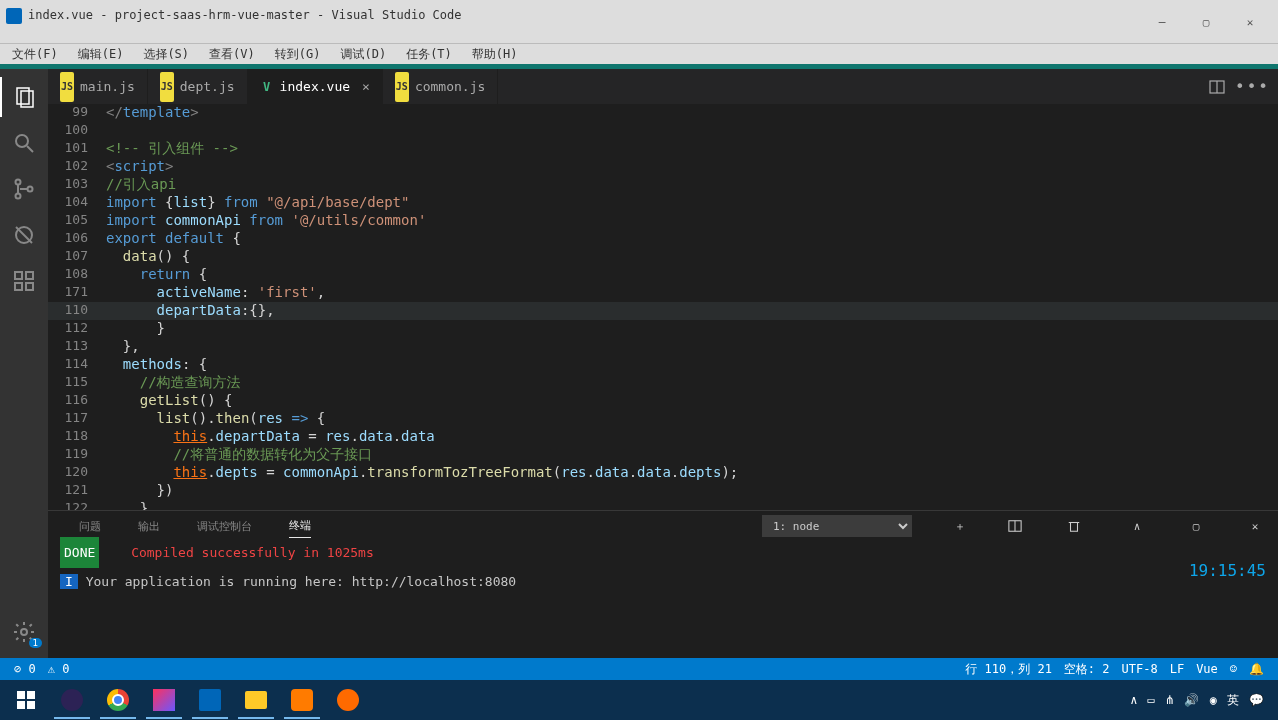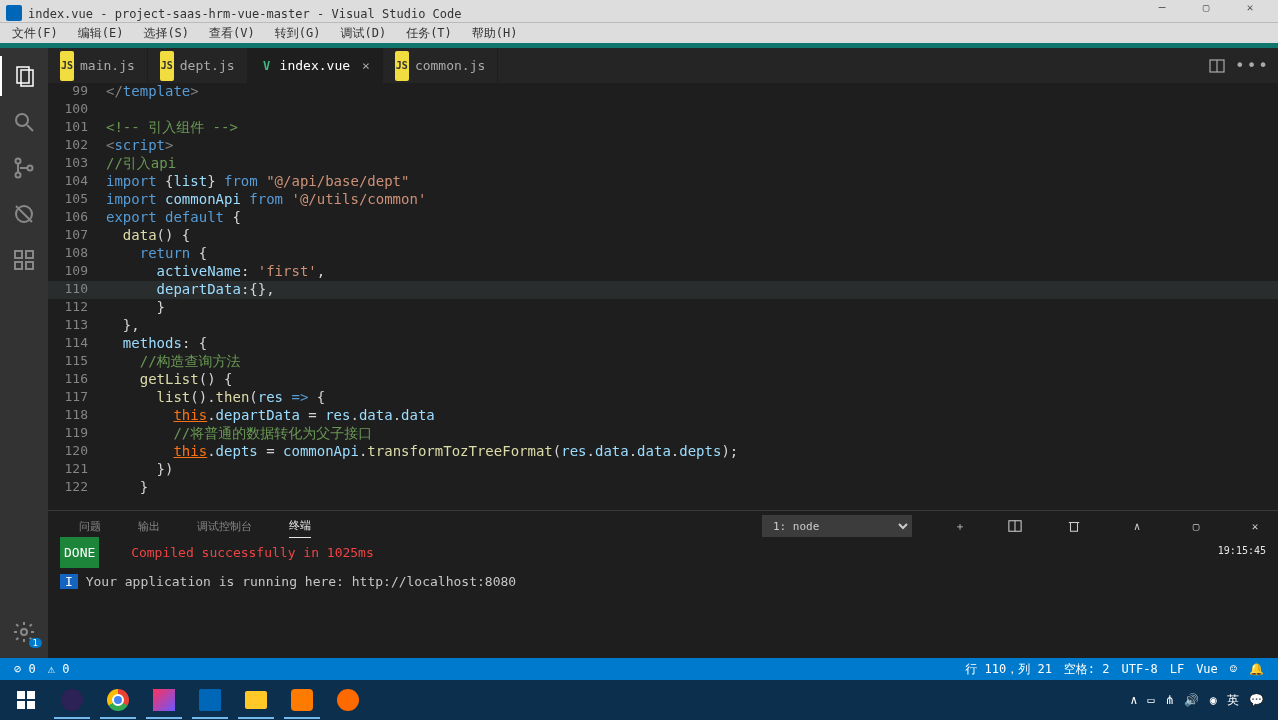--- a/index.html
+++ b/index.html
@@ -1,17 +1,17 @@
 <!DOCTYPE html>
 <html><head>
 <meta charset="utf-8">
 <style>
   * { margin: 0; padding: 0; box-sizing: border-box; font-family: "Segoe UI", Consolas, monospace; }
   body { background: #1e1e1e; color: #ccc; width: 1278px; height: 720px; overflow: hidden; display: flex; flex-direction: column; }
-  .titlebar { height: 23px; background: #dddddd; display: flex; align-items: flex-end; padding: 1px 6px; color: #333; font-size: 12px; border-bottom: 1px solid #bbb; }
+  .titlebar { height: 44px; background: #dddddd; display: flex; align-items: flex-start; padding: 8px 6px; color: #333; font-size: 12px; border-bottom: 1px solid #bbb; }
   .titlebar .logo { width: 16px; height: 16px; background: #0066b8; margin-right: 6px; border-radius: 2px; position: relative; }
   .titlebar .spacer { flex: 1; }
   .titlebar .winbtn { width: 44px; height: 28px; display: inline-flex; align-items: center; justify-content: center; color: #555; font-size: 11px; }
   .menubar { height: 25px; background: #dddddd; display: flex; align-items: center; padding: 0 4px; color: #333; font-size: 12px; gap: 4px; border-bottom: 5px solid #0f766e; }
   .menubar span { padding: 2px 8px; cursor: pointer; }
   .main { flex: 1; display: flex; min-height: 0; }
   .activitybar { width: 48px; background: #333333; display: flex; flex-direction: column; align-items: center; padding-top: 8px; gap: 6px; }
   .activitybar .aicon { width: 48px; height: 40px; display: flex; align-items: center; justify-content: center; color: #888; cursor: pointer; }
   .activitybar .aicon.active { color: #fff; border-left: 2px solid #fff; }
   .activitybar .bottom { margin-top: auto; margin-bottom: 6px; }
@@ -42,21 +42,21 @@
   .panel-tabs { height: 30px; display: flex; align-items: center; padding: 0 12px; gap: 18px; font-size: 11px; color: #888; }
   .panel-tabs span { cursor: pointer; padding: 4px 0; margin-left: 19px; }
   .panel-tabs span.active { color: #e7e7e7; border-bottom: 1px solid #e7e7e7; }
   .panel-tabs .spacer { flex: 1; }
   .panel-tabs select { background: #3c3c3c; color: #ccc; border: 1px solid #3c3c3c; font-size: 11px; height: 22px; width: 150px; padding: 0 6px; }
   .panel-tabs .pbtn { width: 22px; text-align: center; cursor: pointer; color: #ccc; }
   .term { flex: 1; padding: 4px 12px; font-family: Consolas, monospace; font-size: 13px; color: #c6c6c6; position: relative; }
   .done-badge { background: #1c8539; color: #fff; padding: 8px 4px; }
   .ok-msg { color: #ef4444; padding-left: 24px; }
   .info-badge { background: #1565c0; color: #fff; padding: 0 5px; }
-  .term-time { position: absolute; right: 12px; top: 4px; color: #e5e5e5; font-size: 10px; }
+  .term-time { position: absolute; right: 12px; top: 20px; color: #0ea5e9; font-size: 16px; }
   .statusbar { height: 22px; background: #007acc; color: #fff; display: flex; align-items: center; font-size: 12px; padding: 0 8px; }
   .statusbar .item { padding: 0 6px; display: inline-flex; align-items: center; gap: 3px; cursor: pointer; }
   .statusbar .spacer { flex: 1; }
   .taskbar { height: 40px; background: #0c2f4e; display: flex; align-items: center; padding: 0 4px; gap: 2px; }
   .taskbar .tbicon { width: 44px; height: 38px; display: flex; align-items: center; justify-content: center; color: #fff; cursor: pointer; position: relative; }
   .taskbar .tbicon.running::after { content: ""; position: absolute; bottom: 0; left: 4px; right: 4px; height: 2px; background: #76b9ed; }
   .taskbar .tray { margin-left: auto; display: flex; align-items: center; gap: 10px; color: #fff; font-size: 12px; padding-right: 10px; }
   svg { display: block; }
 </style>
 </head>
@@ -159,21 +159,21 @@
         <div class="line"><div class="gutter">99</div><div class="code"><span class="tk-tag">&lt;/</span><span class="tk-kw">template</span><span class="tk-tag">&gt;</span></div></div>
         <div class="line"><div class="gutter">100</div><div class="code"></div></div>
         <div class="line"><div class="gutter">101</div><div class="code"><span class="tk-cm">&lt;!-- 引入组件 --&gt;</span></div></div>
         <div class="line"><div class="gutter">102</div><div class="code"><span class="tk-tag">&lt;</span><span class="tk-kw">script</span><span class="tk-tag">&gt;</span></div></div>
         <div class="line"><div class="gutter">103</div><div class="code"><span class="tk-cm">//引入api</span></div></div>
         <div class="line"><div class="gutter">104</div><div class="code"><span class="tk-kw">import</span> {<span class="tk-var">list</span>} <span class="tk-kw">from</span> <span class="tk-str">"@/api/base/dept"</span></div></div>
         <div class="line"><div class="gutter">105</div><div class="code"><span class="tk-kw">import</span> <span class="tk-var">commonApi</span> <span class="tk-kw">from</span> <span class="tk-str">'@/utils/common'</span></div></div>
         <div class="line"><div class="gutter">106</div><div class="code"><span class="tk-kw">export default</span> {</div></div>
         <div class="line"><div class="gutter">107</div><div class="code">  <span class="tk-fn">data</span>() {</div></div>
         <div class="line"><div class="gutter">108</div><div class="code">    <span class="tk-kw">return</span> {</div></div>
-        <div class="line"><div class="gutter">109</div><div class="code">      <span class="tk-var">activeName</span>: <span class="tk-str">'first'</span>,</div></div>
+        <div class="line"><div class="gutter">171</div><div class="code">      <span class="tk-var">activeName</span>: <span class="tk-str">'first'</span>,</div></div>
         <div class="line hl"><div class="gutter">110</div><div class="code">      <span class="tk-var">departData</span>:{},</div></div>
         <div class="line"><div class="gutter">112</div><div class="code">      }</div></div>
         <div class="line"><div class="gutter">113</div><div class="code">  },</div></div>
         <div class="line"><div class="gutter">114</div><div class="code">  <span class="tk-var">methods</span>: {</div></div>
         <div class="line"><div class="gutter">115</div><div class="code">    <span class="tk-cm">//构造查询方法</span></div></div>
         <div class="line"><div class="gutter">116</div><div class="code">    <span class="tk-fn">getList</span>() {</div></div>
         <div class="line"><div class="gutter">117</div><div class="code">      <span class="tk-fn">list</span>().<span class="tk-fn">then</span>(<span class="tk-var">res</span> <span class="tk-kw">=&gt;</span> {</div></div>
         <div class="line"><div class="gutter">118</div><div class="code">        <span class="tk-this">this</span>.<span class="tk-var">departData</span> = <span class="tk-var">res</span>.<span class="tk-var">data</span>.<span class="tk-var">data</span></div></div>
         <div class="line"><div class="gutter">119</div><div class="code">        <span class="tk-cm">//将普通的数据转化为父子接口</span></div></div>
         <div class="line"><div class="gutter">120</div><div class="code">        <span class="tk-this">this</span>.<span class="tk-var">depts</span> = <span class="tk-var">commonApi</span>.<span class="tk-fn">transformTozTreeFormat</span>(<span class="tk-var">res</span>.<span class="tk-var">data</span>.<span class="tk-var">data</span>.<span class="tk-var">depts</span>);</div></div>

